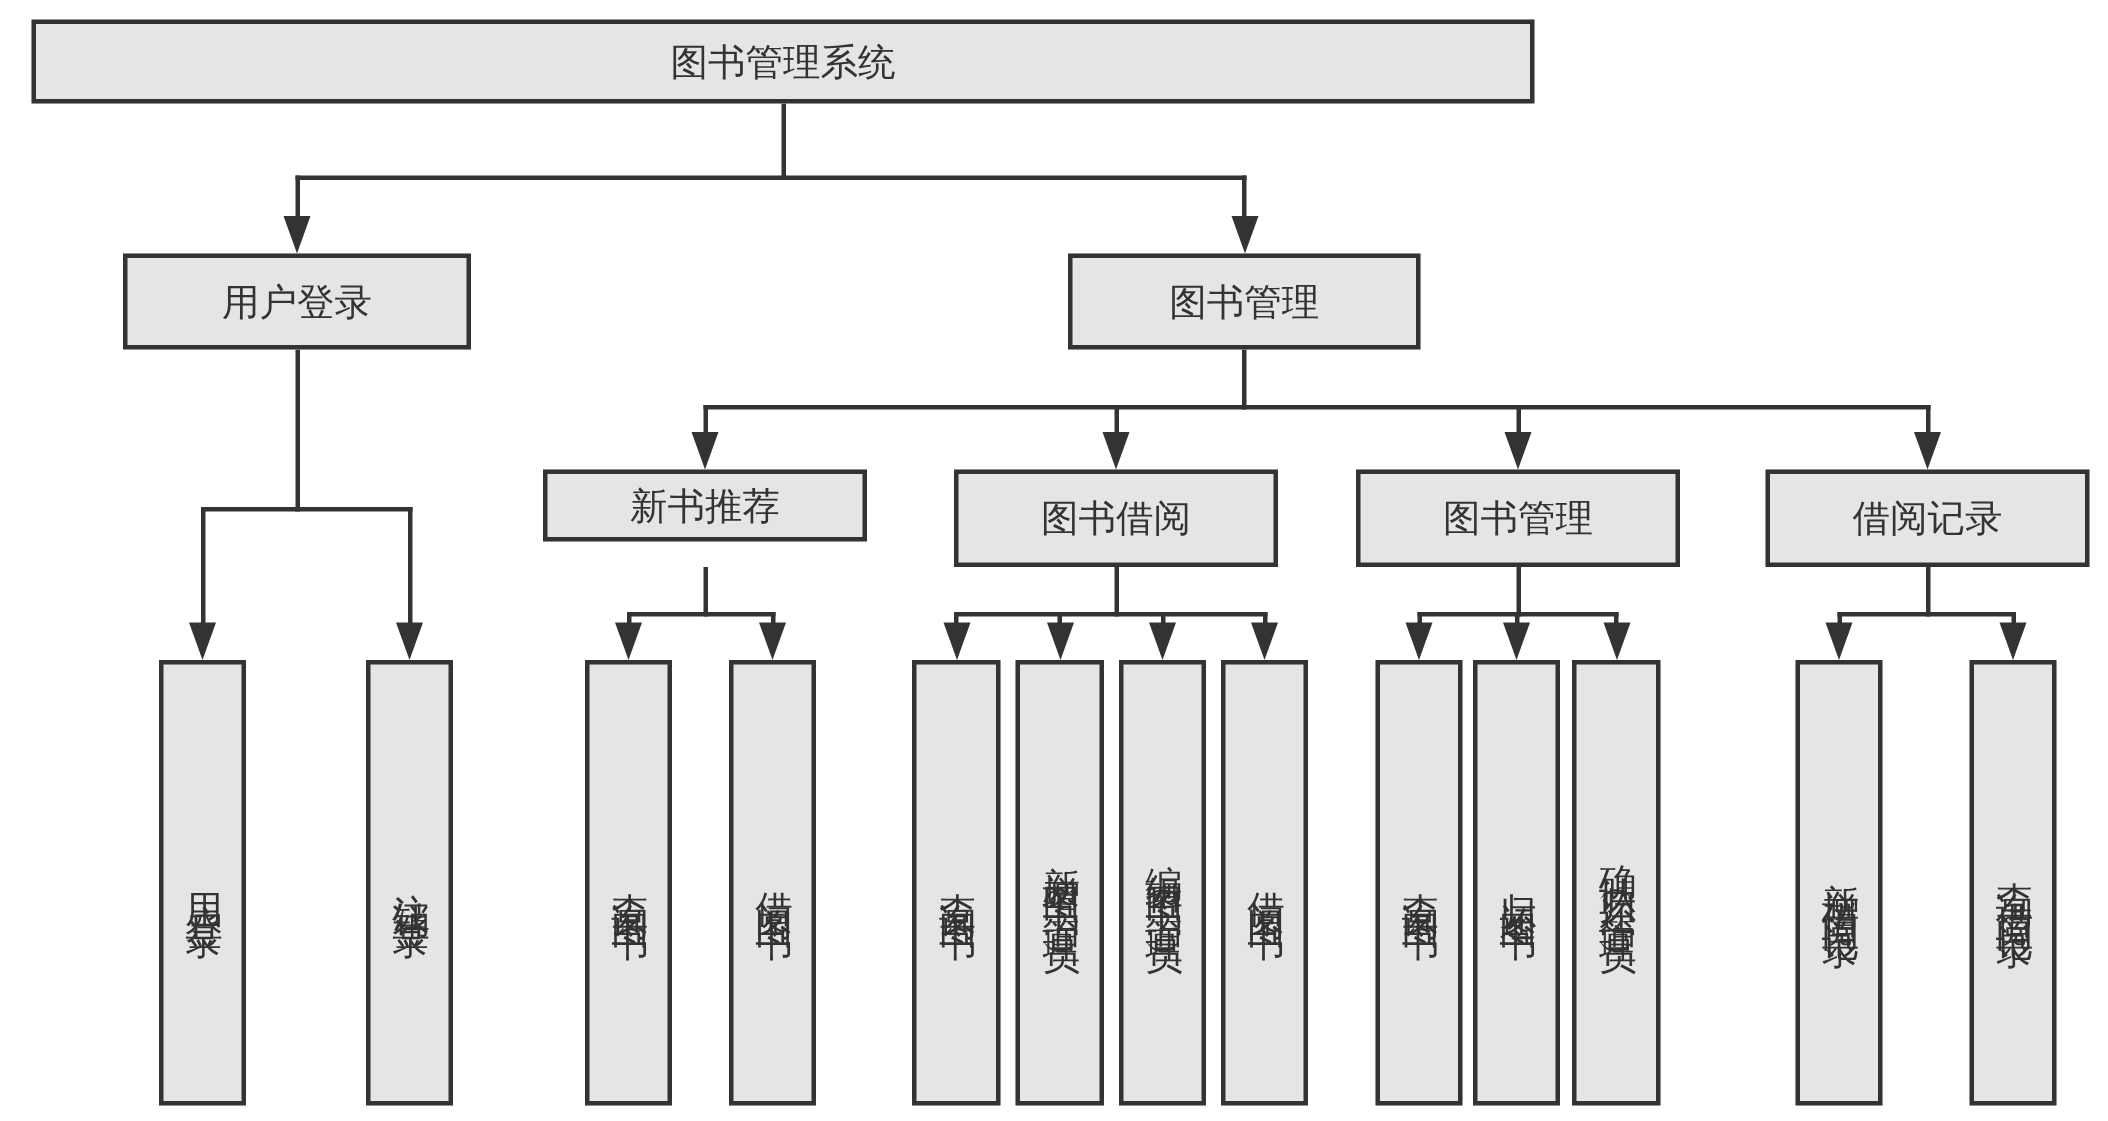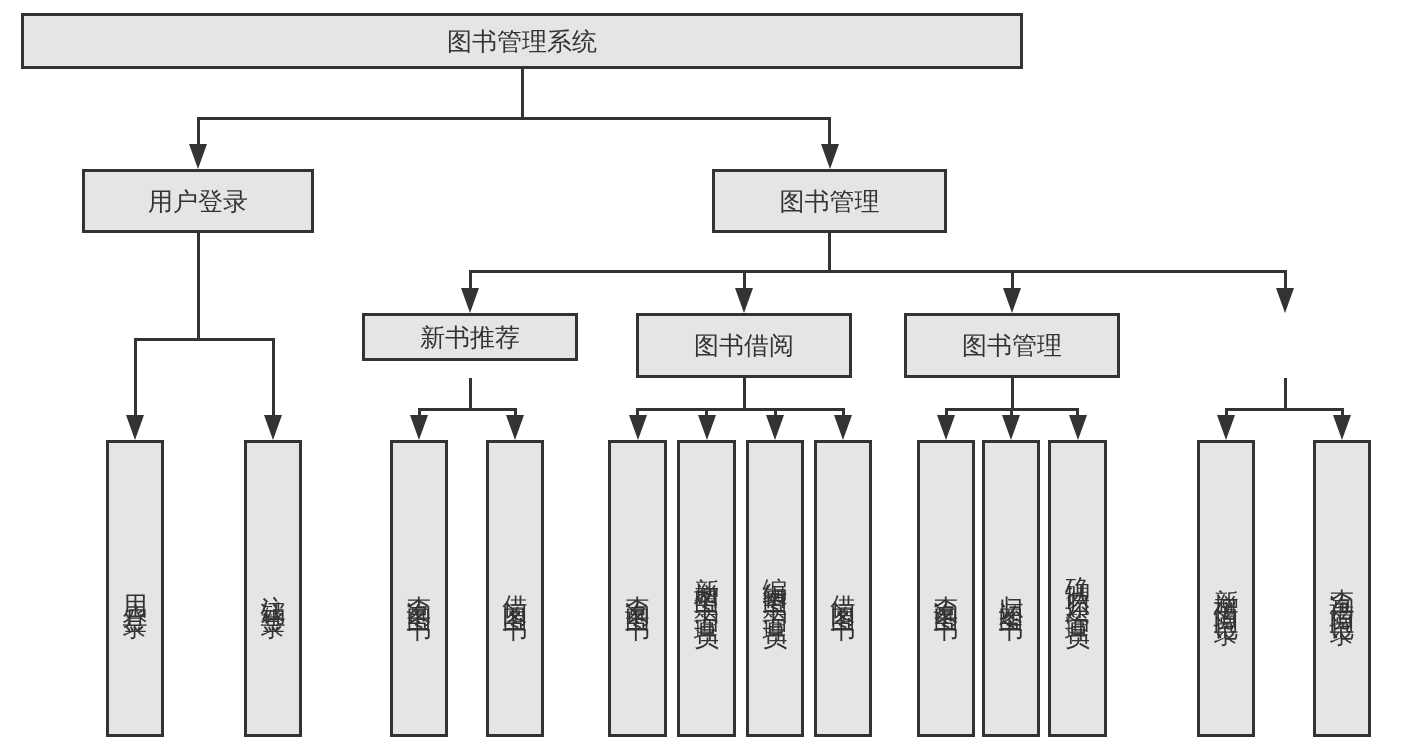--- a/index.html
+++ b/index.html
@@ -75,20 +75,23 @@
       <span class="label">图书管理</span>
     </div>
     <div class="box" style="left: 362px; top: 313px; width: 216px; height: 48px;">
       <span class="label">新书推荐</span>
     </div>
     <div class="box" style="left: 636px; top: 313px; width: 216px; height: 65px;">
       <span class="label">图书借阅</span>
     </div>
     <div class="box" style="left: 904px; top: 313px; width: 216px; height: 65px;">
       <span class="label">图书管理</span>
+    </div>
+    <div class="box" style="left: 1177px; top: 313px; width: 216px; height: 65px;">
+      <span class="label">借阅记录</span>
     </div>
     <div class="box vertical" style="left: 106px; top: 440px; width: 58px; height: 297px;">
       <span class="label">用户登录</span>
     </div>
     <div class="box vertical" style="left: 244px; top: 440px; width: 58px; height: 297px;">
       <span class="label">注销登录</span>
     </div>
     <div class="box vertical" style="left: 390px; top: 440px; width: 58px; height: 297px;">
       <span class="label">查询图书</span>
     </div>

